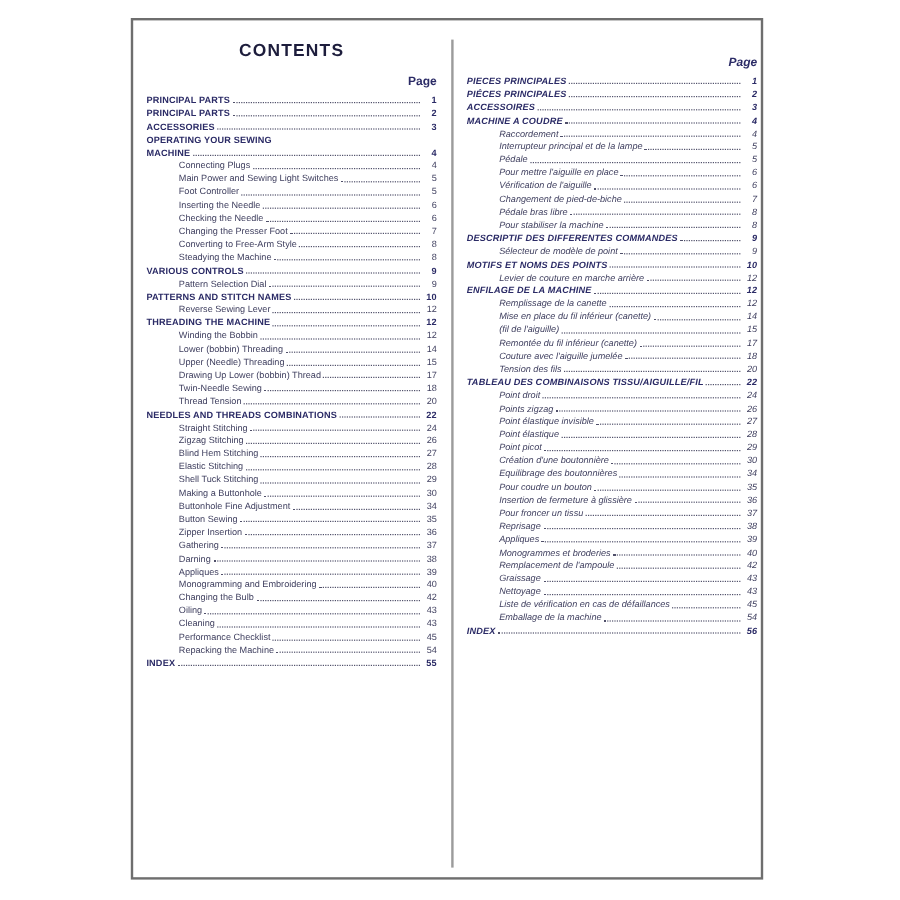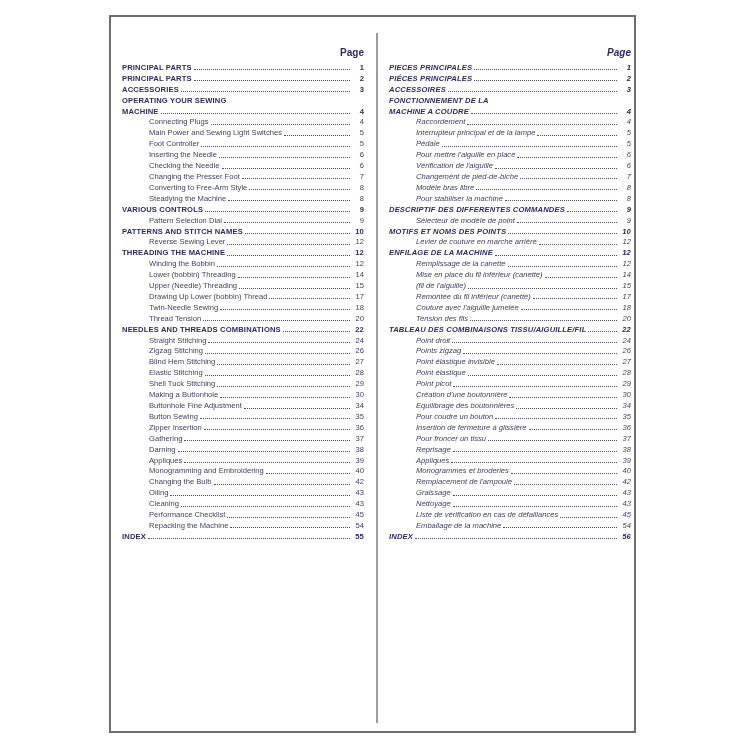--- a/index.html
+++ b/index.html
@@ -50,20 +50,21 @@
   .num{flex:0 0 auto;min-width:12px;text-align:right;line-height:9px;}
 </style>
 </head>
 <body>
 
 <div class="canvas">
   <div class="sheet">
     <div class="divider"></div>
 
     <section class="col col-en">
+      <h1 class="title">CONTENTS</h1>
       <div class="page-label">Page</div>
       <div class="rows">
           <div class="row section">
             <span class="lbl">PRINCIPAL PARTS</span>
             <span class="leader"></span>
             <span class="num">1</span>
           </div>
           <div class="row section">
             <span class="lbl">PRINCIPAL PARTS</span>
             <span class="leader"></span>
@@ -291,23 +292,20 @@
           <div class="row section">
             <span class="lbl">PIÉCES PRINCIPALES</span>
             <span class="leader"></span>
             <span class="num">2</span>
           </div>
           <div class="row section">
             <span class="lbl">ACCESSOIRES</span>
             <span class="leader"></span>
             <span class="num">3</span>
           </div>
-          <div class="row section-cont">
-            <span class="lbl">FONCTIONNEMENT DE LA</span>
-          </div>
           <div class="row section">
             <span class="lbl">MACHINE A COUDRE</span>
             <span class="leader"></span>
             <span class="num">4</span>
           </div>
           <div class="row sub">
             <span class="lbl">Raccordement</span>
             <span class="leader"></span>
             <span class="num">4</span>
           </div>
@@ -330,21 +328,21 @@
             <span class="lbl">Vérification de l'aiguille</span>
             <span class="leader"></span>
             <span class="num">6</span>
           </div>
           <div class="row sub">
             <span class="lbl">Changement de pied-de-biche</span>
             <span class="leader"></span>
             <span class="num">7</span>
           </div>
           <div class="row sub">
-            <span class="lbl">Modèle bras libre</span>
+            <span class="lbl">Pédale bras libre</span>
             <span class="leader"></span>
             <span class="num">8</span>
           </div>
           <div class="row sub">
             <span class="lbl">Pour stabiliser la machine</span>
             <span class="leader"></span>
             <span class="num">8</span>
           </div>
           <div class="row section">
             <span class="lbl">DESCRIPTIF DES DIFFERENTES COMMANDES</span>

